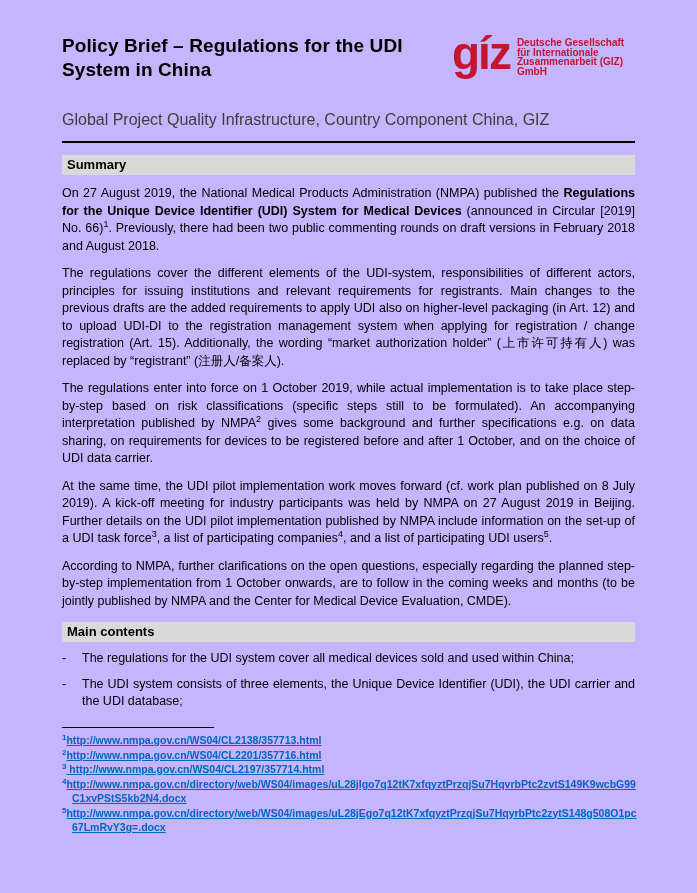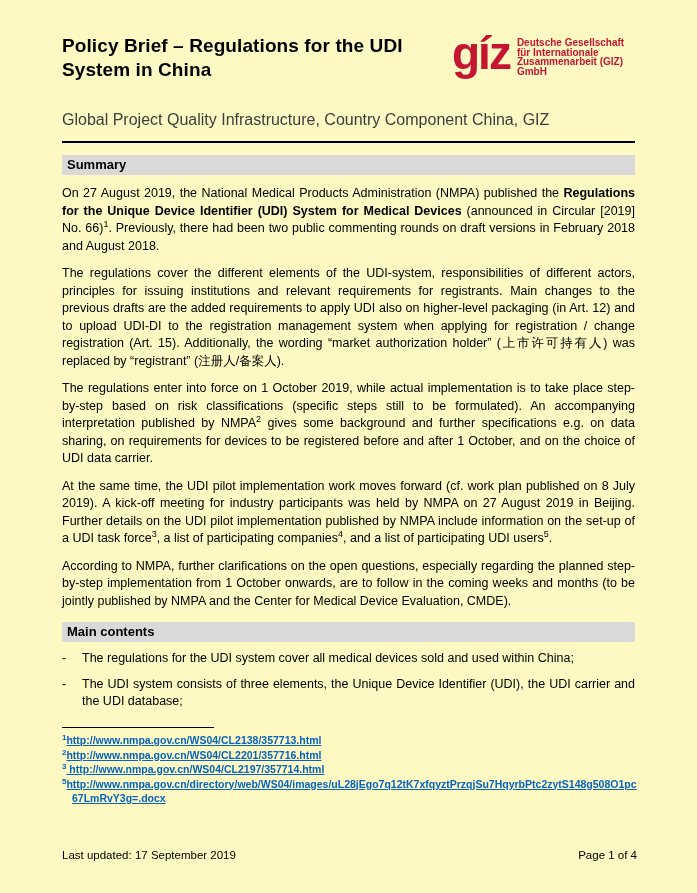--- a/index.html
+++ b/index.html
@@ -8,21 +8,21 @@
     width: 697px; height: 893px;
     font-family: "Liberation Sans", sans-serif;
     color: #000;
     position: relative;
     overflow: hidden;
   }
   .page {
     position: relative;
     width: 697px; height: 893px;
     padding: 34px 62px 0 62px;
-    background: #fef9c3;
+    background: #c4b5fd;
   }
   
   .header { display: flex; justify-content: space-between; align-items: flex-start; }
   .title {
     font-size: 19px; font-weight: bold; line-height: 24px;
     width: 390px; letter-spacing: 0.1px;
   }
   .logo { display: flex; align-items: center; margin-top: 2px; padding-right: 2px; }
   .logo-wordmark {
     font-size: 46px; font-weight: bold; line-height: 40px;
@@ -121,22 +121,19 @@
       <span class="bullet-text">The UDI system consists of three elements, the Unique Device Identifier (UDI), the UDI carrier and the UDI database;</span>
     </div>
   </div>
 
   <div class="footnote-block">
     <hr class="footnote-rule">
     <div class="footnotes">
       <div class="footnote"><span class="fn-num">1</span><a>http://www.nmpa.gov.cn/WS04/CL2138/357713.html</a></div>
       <div class="footnote"><span class="fn-num">2</span><a>http://www.nmpa.gov.cn/WS04/CL2201/357716.html</a></div>
       <div class="footnote"><span class="fn-num">3</span><a> http://www.nmpa.gov.cn/WS04/CL2197/357714.html</a></div>
+      <div class="footnote"><span class="fn-num">4</span><a>http://www.nmpa.gov.cn/directory/web/WS04/images/uL28jIgo7q12tK7xfqyztPrzqjSu7HqvrbPtc2zvtS149K9wcbG99C1xvPStS5kb2N4.docx</a></div>
       <div class="footnote"><span class="fn-num">5</span><a>http://www.nmpa.gov.cn/directory/web/WS04/images/uL28jEgo7q12tK7xfqyztPrzqjSu7HqyrbPtc2zytS148g508O1pc67LmRvY3g=.docx</a></div>
     </div>
   </div>
 
-  <div class="footer">
-    <span>Last updated: 17 September 2019</span>
-    <span>Page 1 of 4</span>
-  </div>
 
 </div>
 
 </body></html>

